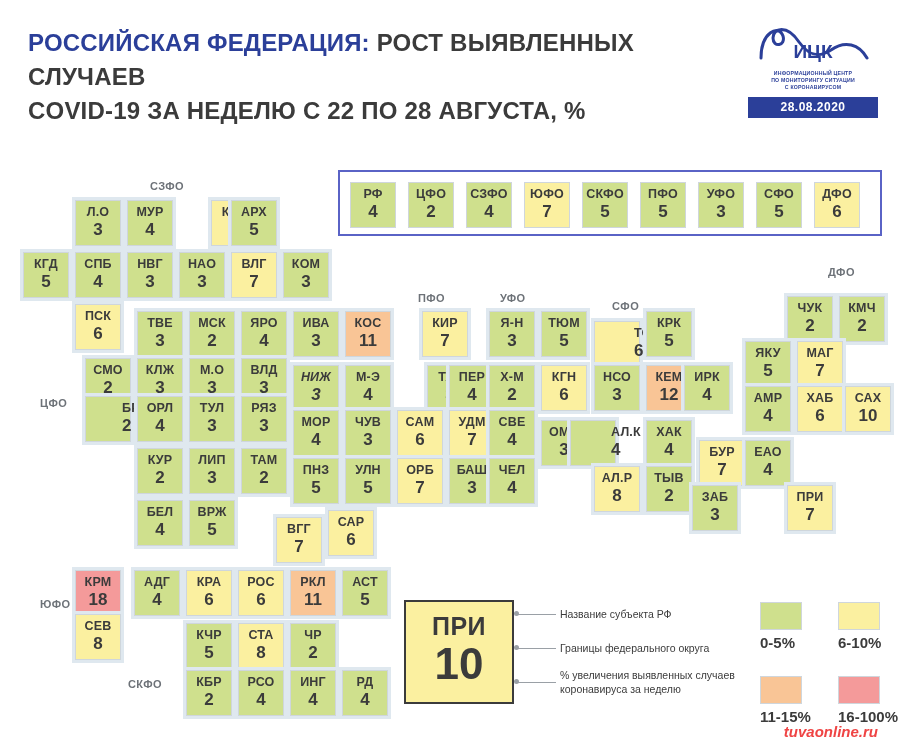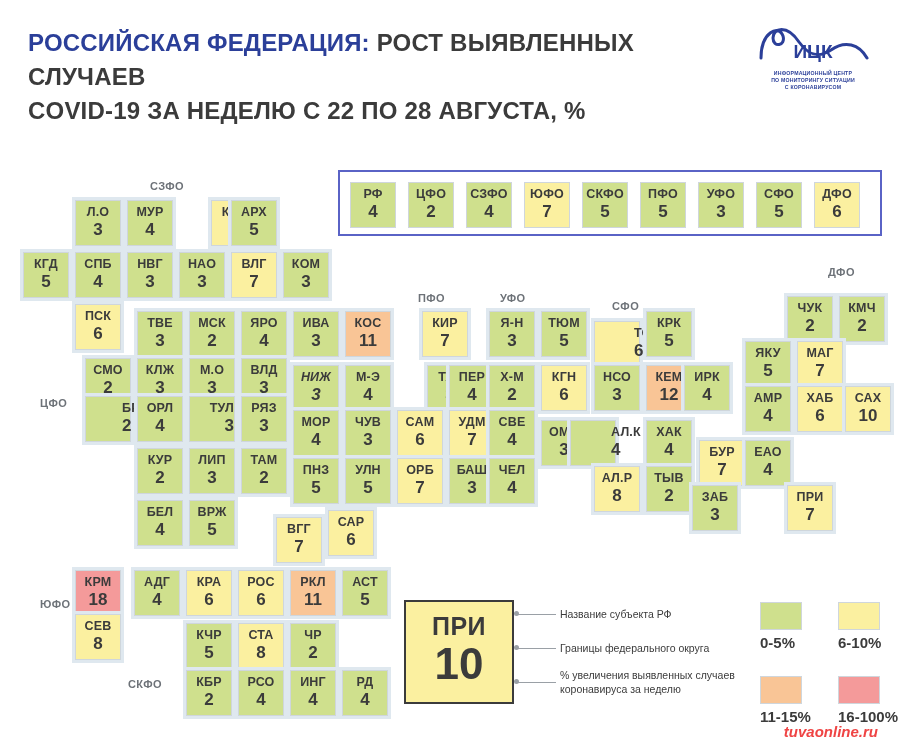--- a/index.html
+++ b/index.html
@@ -145,20 +145,21 @@
 </div>
 
 <div class="logo">
   <svg width="120" height="52" viewBox="0 0 120 52">
     <path d="M8 40 C8 14, 26 6, 30 18 C33 28, 20 30, 20 20 C20 10, 34 6, 46 24 C56 38, 66 40, 78 32 C92 22, 106 26, 114 40" fill="none" stroke="#2b3f99" stroke-width="3" stroke-linecap="round"></path>
     <text x="60" y="40" font-family="Liberation Sans, sans-serif" font-size="19" font-weight="bold" fill="#2b3f99" text-anchor="middle">ИЦК</text>
   </svg>
   <div class="lgline">Информационный центр</div>
   <div class="lgline">по мониторингу ситуации</div>
   <div class="lgline">с коронавирусом</div>
+  <div class="datebox">28.08.2020</div>
 </div>
 
 <div class="summary" id="summary">
     <div class="cell c-green" style="left: 10px; top: 10px; box-shadow: none;">
       <span class="nm">РФ</span>
       <span class="vl">4</span>
     </div>
     <div class="cell c-green" style="left: 68px; top: 10px; box-shadow: none;">
       <span class="nm">ЦФО</span>
       <span class="vl">2</span>
@@ -347,21 +348,21 @@
       <span class="vl">7</span>
     </div>
     <div class="cell c-green" style="left: 85px; top: 396px; padding-left: 36px;">
       <span class="nm">БРЯ</span>
       <span class="vl">2</span>
     </div>
     <div class="cell c-green" style="left: 137px; top: 396px;">
       <span class="nm">ОРЛ</span>
       <span class="vl">4</span>
     </div>
-    <div class="cell c-green" style="left: 189px; top: 396px; text-align: right;">
+    <div class="cell c-green" style="left: 189px; top: 396px;">
       <span class="nm">ТУЛ</span>
       <span class="vl">3</span>
     </div>
     <div class="cell c-green" style="left: 241px; top: 396px;">
       <span class="nm">РЯЗ</span>
       <span class="vl">3</span>
     </div>
     <div class="cell c-green" style="left: 745px; top: 386px;">
       <span class="nm">АМР</span>
       <span class="vl">4</span>

